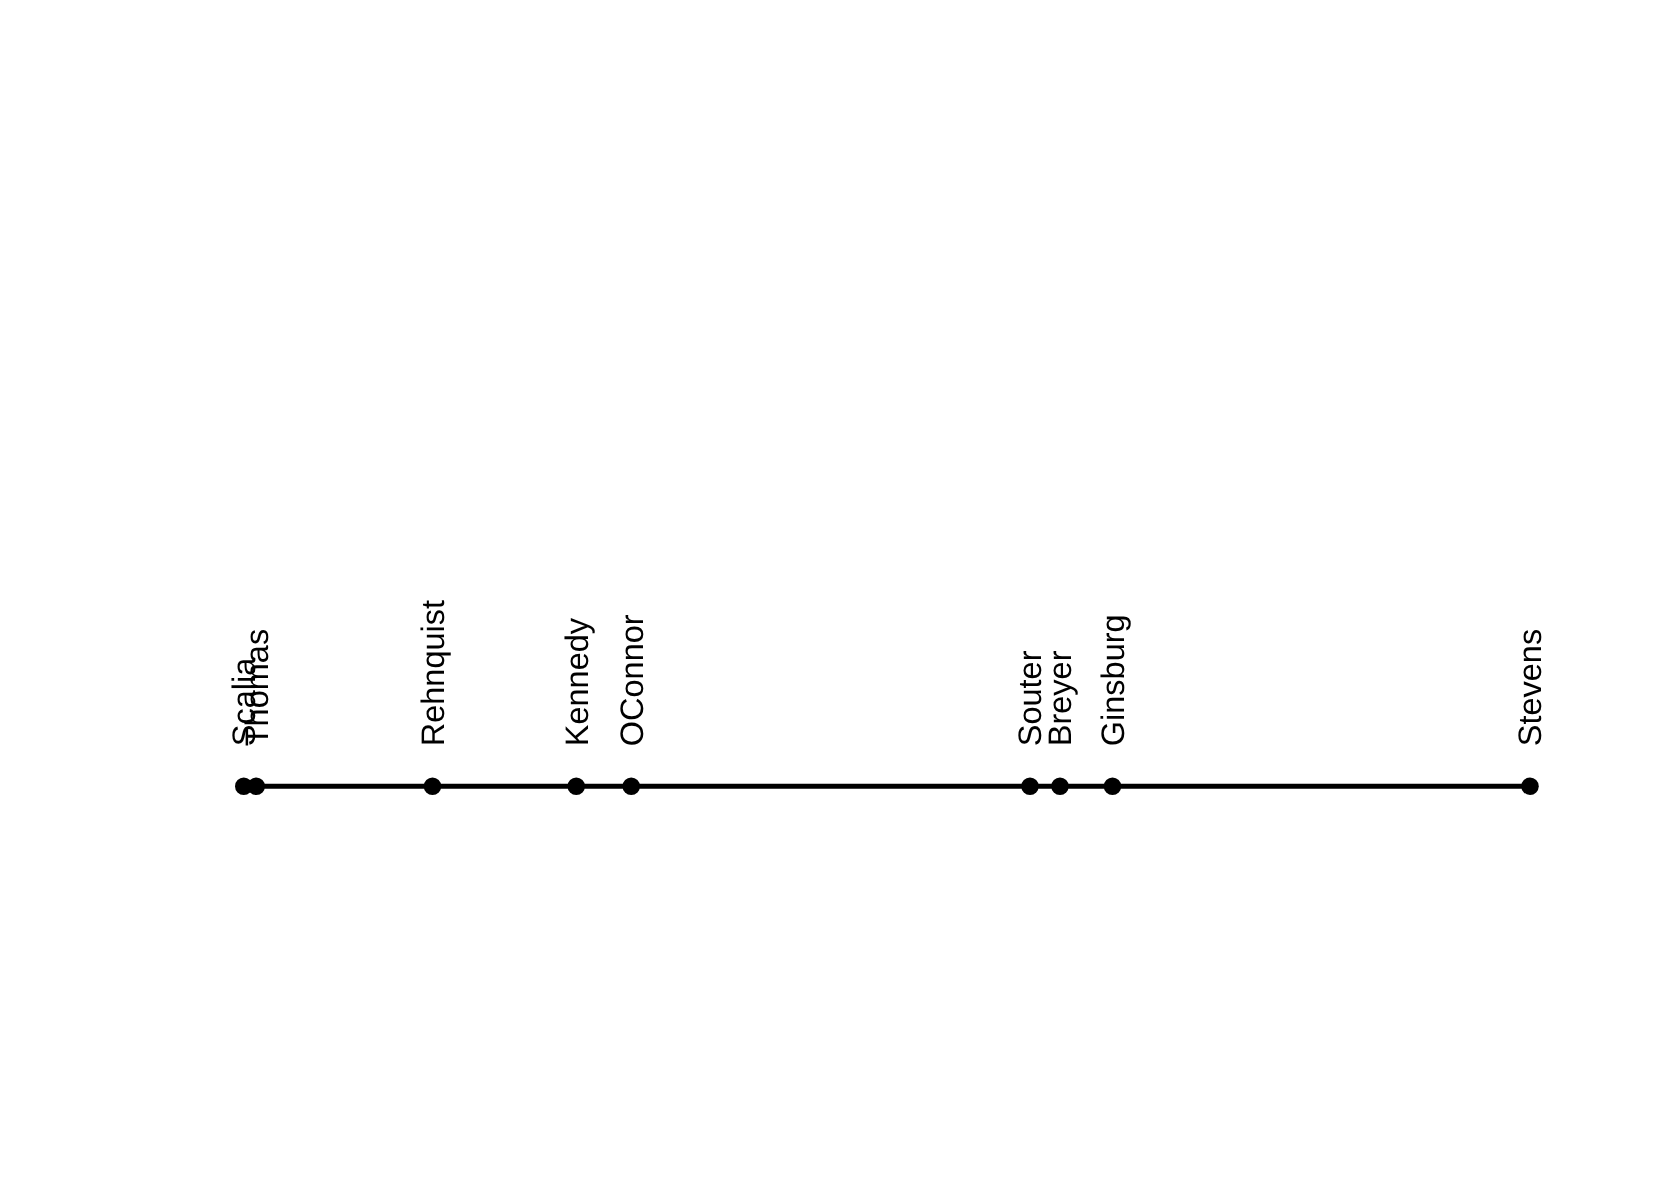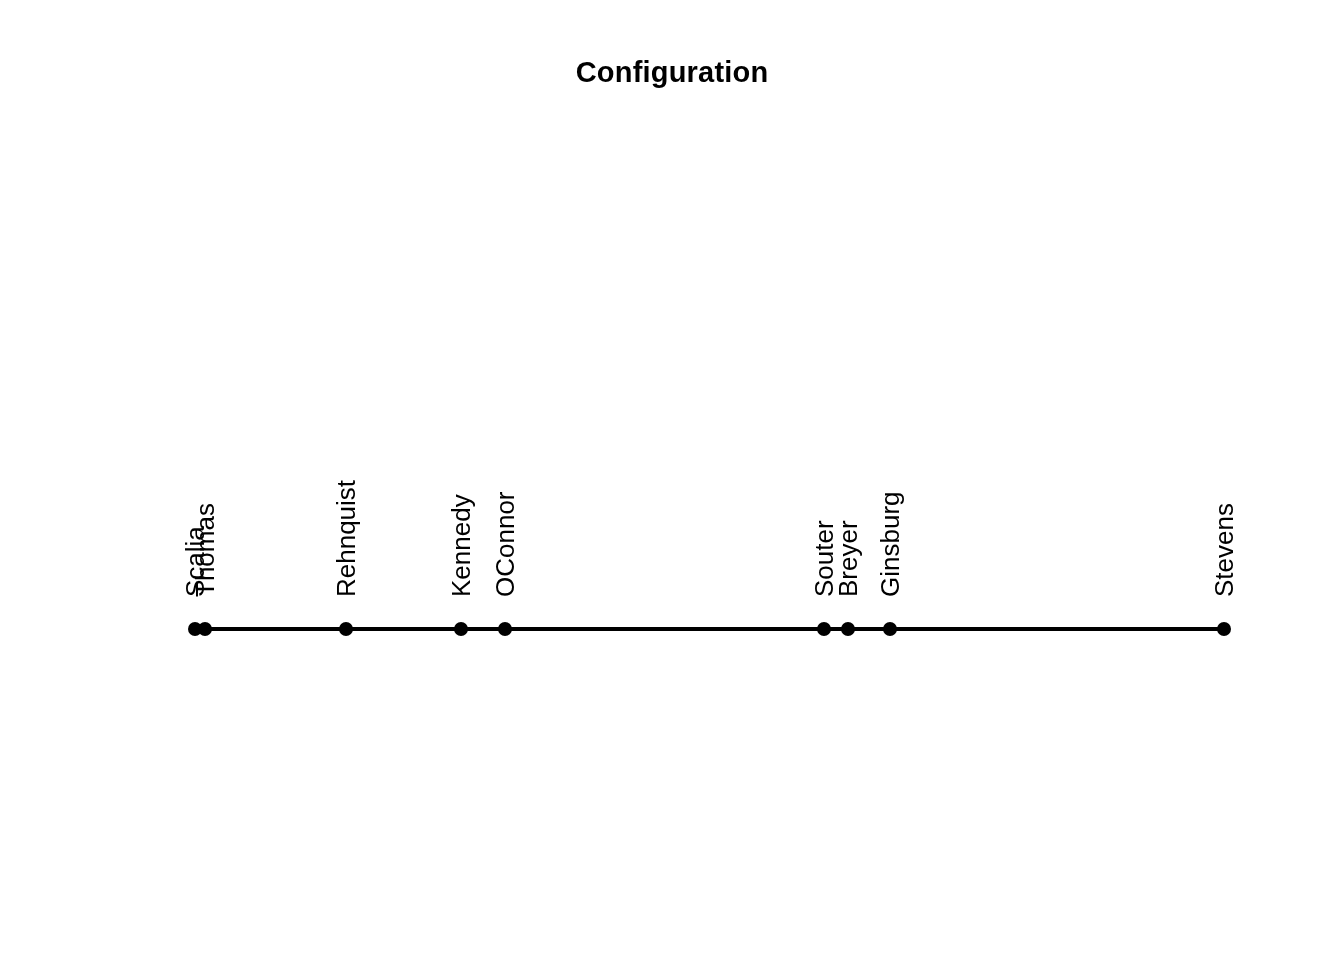--- a/index.html
+++ b/index.html
@@ -73,21 +73,20 @@
     line-height: 1;
   }
 
   
 </style>
 </head>
 <body>
 
 <div id="plot-canvas">
 
-  <div id="plot-title">Configuration</div>
 
   <div id="axis-line" style="left: 194px; top: 627px; width: 1030px; background: rgb(0, 0, 0);"></div>
 
   <div id="points-layer">
       <div class="point-group" style="left: 195px;">
         <div class="point-dot" style="top: 622px; background: rgb(0, 0, 0);"></div>
         <div class="point-label" style="top: 597px; color: rgb(0, 0, 0);">Scalia</div>
       </div>
       <div class="point-group" style="left: 205px;">
         <div class="point-dot" style="top: 622px; background: rgb(0, 0, 0);"></div>

